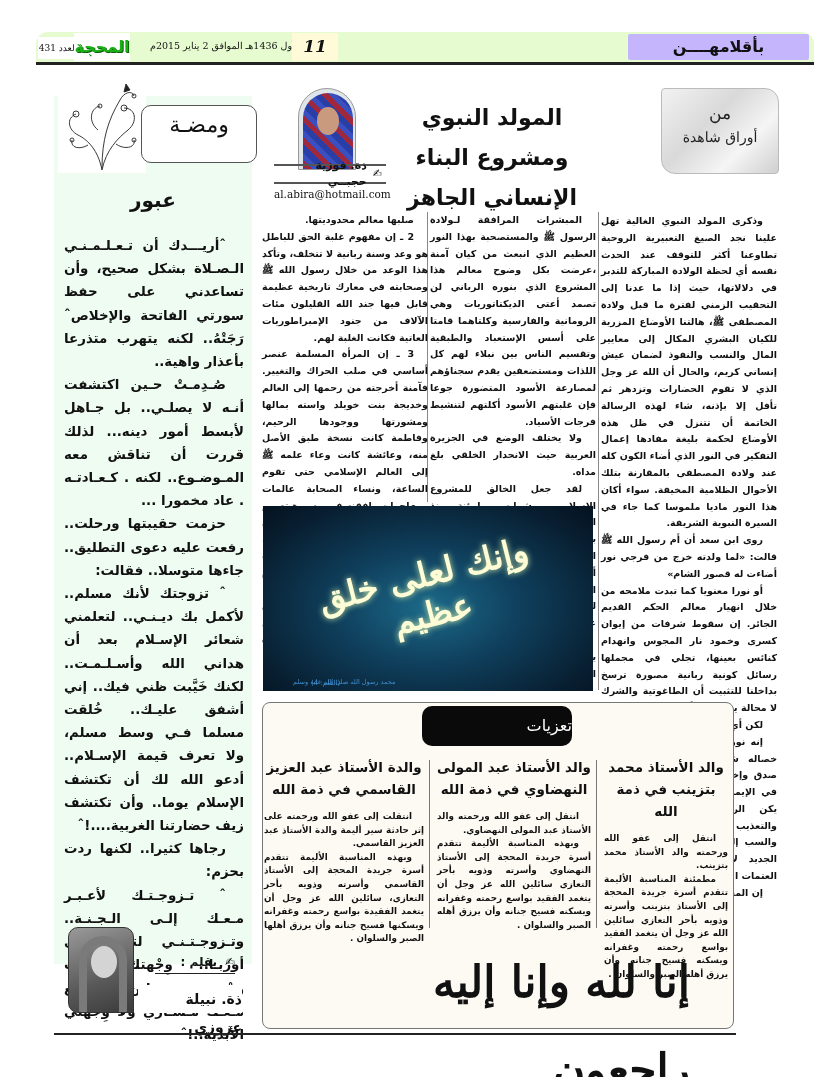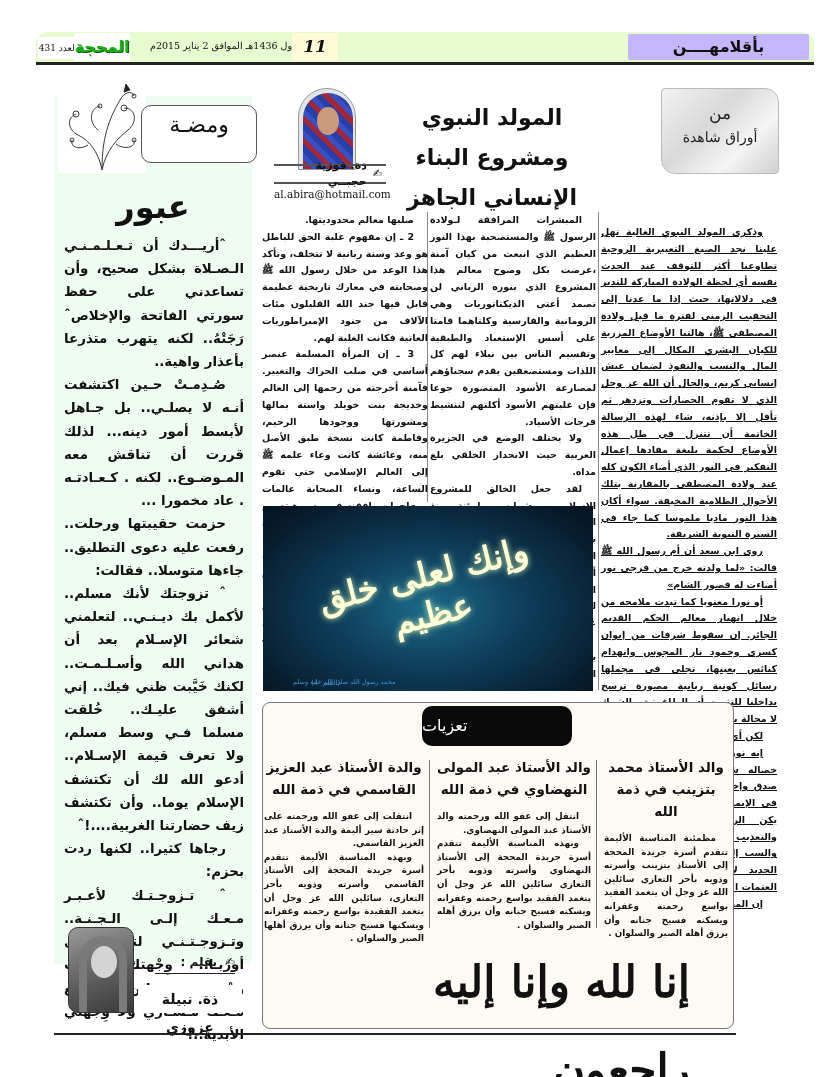--- a/index.html
+++ b/index.html
@@ -46,42 +46,42 @@
   }
   .ornament svg { width: 100%; height: 100%; }
   .wamda-badge {
     position: absolute; left: 141px; top: 105px; width: 116px; height: 58px;
     border: 1.5px solid #555; border-radius: 10px; background: #fff;
     font-size: 22px; text-align: center; line-height: 38px; direction: rtl;
     font-family: "DejaVu Serif", serif; letter-spacing: 2px;
   }
   .uboor-title {
     position: absolute; left: 54px; top: 188px; width: 198px; text-align: center;
-    font-weight: bold; font-size: 32px; direction: rtl;
+    font-weight: bold; font-size: 20px; direction: rtl;
   }
   .poem {
     position: absolute; left: 64px; top: 234px; width: 180px; direction: rtl; text-align: justify;
     font-size: 13.4px; font-weight: bold; line-height: 23.2px;
   }
   .poem p { text-indent: 18px; }
   .nabila-photo {
     position: absolute; left: 68px; top: 927px; width: 66px; height: 86px; border-radius: 10px 10px 0 10px;
     background: linear-gradient(160deg,#9a9a9a,#5a5a5a 60%,#3a3a3a); overflow: hidden;
     border: 1px solid #333;
   }
   .nabila-photo .face { position: absolute; left: 22px; top: 18px; width: 26px; height: 32px; border-radius: 50%; background: #d4d4d4; }
   .nabila-photo .scarf { position: absolute; left: 10px; top: 8px; width: 48px; height: 80px; border-radius: 24px 24px 6px 6px; border: 8px solid #7a7a7a; border-bottom: none; }
   .beqalam {
     position: absolute; left: 155px; top: 955px; width: 80px; direction: rtl;
     font-size: 12px; font-weight: bold; border-bottom: 1.5px solid #222; padding-bottom: 4px;
     display: flex; gap: 8px; align-items: center;
   }
   .nabila-name {
     position: absolute; left: 138px; top: 985px; width: 104px; height: 28px; background: #fff;
-    direction: rtl; font-weight: bold; font-size: 14px; line-height: 28px; text-align: center;
+    direction: rtl; font-weight: bold; font-size: 14px; line-height: 28px; 
   }
   .bottom-rule-left { position: absolute; left: 54px; top: 1033px; width: 202px; height: 2px; background: #222; }
 
   
   .kicker {
     position: absolute; left: 637px; top: 88px; width: 118px; height: 86px;
     background: linear-gradient(135deg,#f2f2f2,#d9d9d9 40%,#f5f5f5 70%,#cfcfcf);
     border: 1px solid #bbb; border-radius: 4px 14px 4px 14px;
     direction: rtl; text-align: center; font-family: "DejaVu Serif", serif; color: #222; margin-left: 24px;
   }
@@ -106,21 +106,21 @@
   .author-email {
     position: absolute; left: 274px; top: 188px; font-size: 10.5px; font-family: "DejaVu Serif", serif;
   }
 
   
   .col {
     position: absolute; direction: rtl; text-align: justify;
     font-size: 9.5px; font-weight: bold; line-height: 16.8px;
   }
   .col p { text-indent: 14px; }
-  .col-1 { left: 601px; top: 224px; width: 176px; text-decoration: underline; }
+  .col-1 { left: 601px; top: 213px; width: 176px; }
   .col-2 { left: 430px; top: 212px; width: 166px; }
   .col-3 { left: 262px; top: 212px; width: 166px; }
   .col-divider { position: absolute; width: 1px; background: #888; }
   .div-1 { left: 598px; top: 212px; height: 478px; }
   .div-2 { left: 427px; top: 212px; height: 290px; }
 
   
   .quran-image {
     position: absolute; left: 263px; top: 506px; width: 330px; height: 185px;
     background: radial-gradient(ellipse at 50% 55%, #1c6a8a 0%, #0f3f5c 40%, #081e30 80%, #04121f 100%);
@@ -136,21 +136,21 @@
   .quran-image .footer-cap { position: absolute; left: 30px; top: 172px; color: #3f8fd0; font-size: 6.5px; direction: rtl; }
 
   
   .condolences {
     position: absolute; left: 262px; top: 702px; width: 472px; height: 327px;
     background: #fcfaf3; border: 1px solid #777; border-radius: 8px;
   }
   .condolences-tab {
     position: absolute; left: 422px; top: 706px; width: 150px; height: 40px;
     background: #0a0a0a; border-radius: 10px; color: #fff; font-size: 16px;
-    text-align: left; line-height: 40px; direction: rtl;
+    text-align: right; line-height: 40px; direction: rtl;
   }
   .cond-item { position: absolute; direction: rtl; }
   .cond-title {
     text-align: center; font-weight: bold; font-size: 13.5px; line-height: 22px;
   }
   .cond-body {
     margin-top: 10px; text-align: justify; font-size: 8.8px; font-weight: bold; line-height: 13.6px;
   }
   .cond-body p { text-indent: 12px; }
   .cond-1 { left: 604px; top: 756px; width: 124px; }
@@ -262,20 +262,21 @@
   <div class="ref">(القلم: 4)</div>
   <div class="footer-cap">محمد رسول الله صلى الله عليه وسلم</div>
 </div>
 
 <div class="condolences"></div>
 <div class="condolences-tab">تعزيات</div>
 
 <div class="cond-item cond-1">
   <div class="cond-title">والد الأستاذ محمد بتزينب في ذمة الله</div>
   <div class="cond-body">
+    <p>انتقل إلى عفو الله ورحمته والد الأستاذ محمد بتزينب.</p>
     <p>مطمئنة المناسبة الأليمة تتقدم أسرة جريدة المحجة إلى الأستاذ بتزينب وأسرته وذويه بأحر التعازي سائلين الله عز وجل أن يتغمد الفقيد بواسع رحمته وغفرانه ويسكنه فسيح جنانه وأن يرزق أهله الصبر والسلوان .</p>
   </div>
 </div>
 <div class="cond-div cond-div-1"></div>
 <div class="cond-item cond-2">
   <div class="cond-title">والد الأستاذ عبد المولى النهضاوي في ذمة الله</div>
   <div class="cond-body">
     <p>انتقل إلى عفو الله ورحمته والد الأستاذ عبد المولى النهضاوي.</p>
     <p>وبهذه المناسبة الأليمة تتقدم أسرة جريدة المحجة إلى الأستاذ النهضاوي وأسرته وذويه بأحر التعازي سائلين الله عز وجل أن يتغمد الفقيد بواسع رحمته وغفرانه ويسكنه فسيح جنانه وأن يرزق أهله الصبر والسلوان .</p>
   </div>

